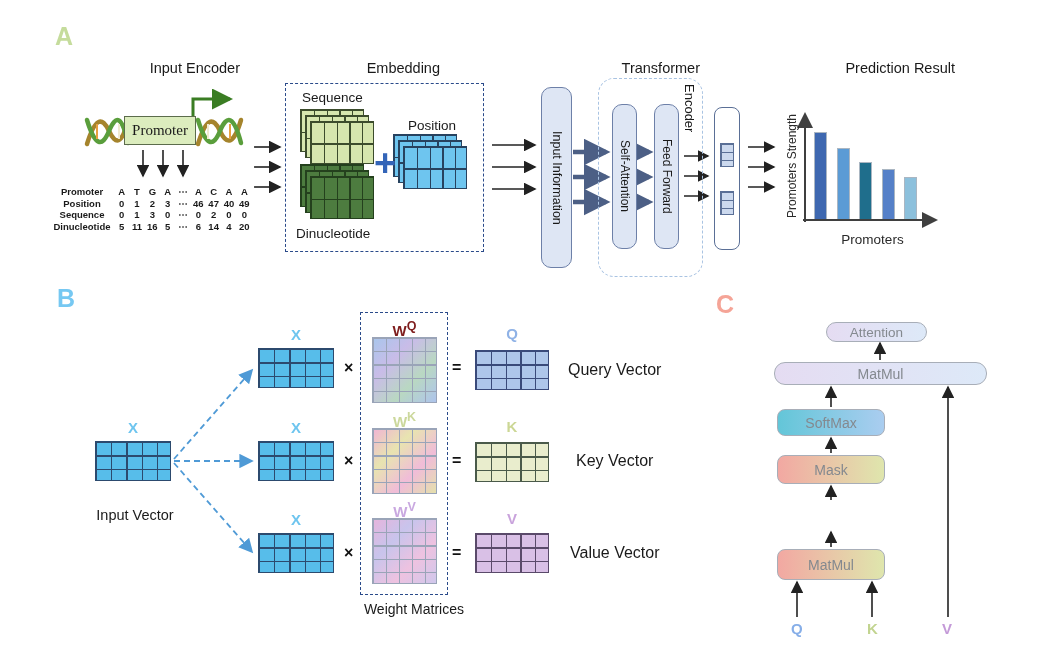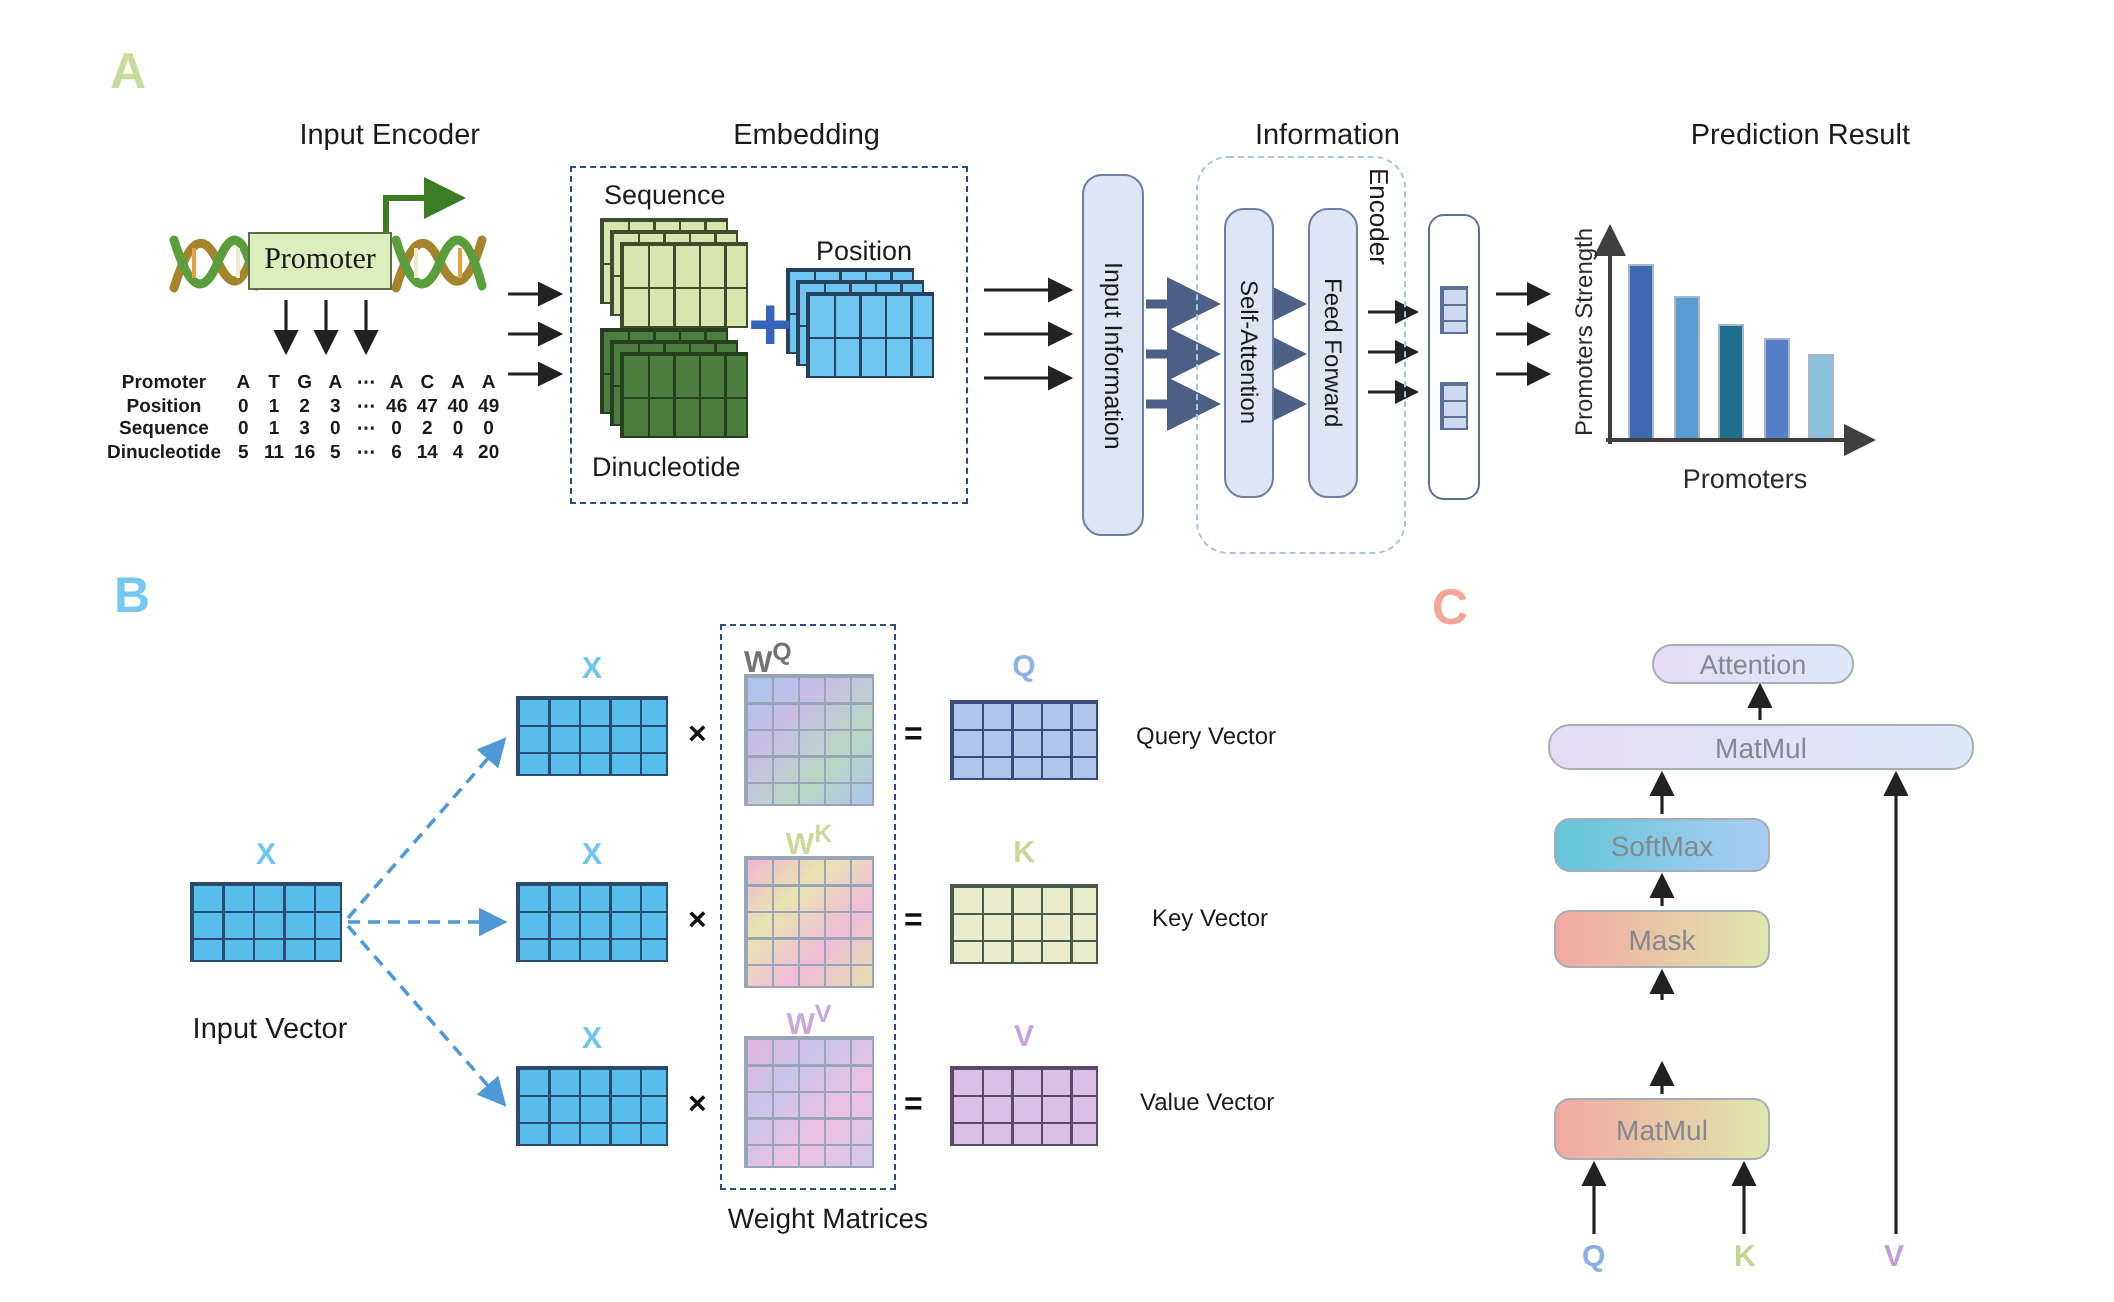--- a/index.html
+++ b/index.html
@@ -54,21 +54,21 @@
   .dashed-blue{box-sizing:border-box;border:1.6px dashed #a9c3e2;border-radius:16px;}
   .outcol{box-sizing:border-box;background:#fff;border:1.5px solid #5a6f96;border-radius:8px;}
   
   #bars{display:flex;align-items:flex-end;gap:9.5px;padding-left:4px;height:97px;}
   .bar{width:13px;border:1px solid #aab6c2;border-bottom:none;box-sizing:border-box;}
   .axis-label{font-size:12px;color:#2a2a2a;}
   
   .xlab{font-size:15px;font-weight:bold;color:#6ec5ef;}
   .oplab{font-size:16px;font-weight:bold;color:#111;}
   .wlab{font-size:15px;font-weight:bold;}
-  .veclab{font-size:12px;}
+  .veclab{font-size:16px;}
   
   .cbox{box-sizing:border-box;border:1px solid #a8aeb8;border-radius:8px;
         display:flex;align-items:center;justify-content:center;color:#84898f;}
   .grad-pb{background:linear-gradient(to right,#e5dcf2,#dde9f8);}
   .grad-tb{background:linear-gradient(to right,#63c6d8,#aacdf0);}
   .grad-sg{background:linear-gradient(to right,#f2a8a2,#dfe6ad);}
   .qkv{font-size:15px;font-weight:bold;}
 </style>
 </head>
 <body>
@@ -235,21 +235,21 @@
   </div>
   <div class="node stack" style="left:393px;top:134px;width:74px;height:55px;">
     <div class="layer mat m25 ltblue" style="left:0;top:0;"></div>
     <div class="layer mat m25 ltblue" style="left:5px;top:6px;"></div>
     <div class="layer mat m25 ltblue" style="left:10px;top:12px;"></div>
   </div>
   <div class="node" style="left:374px;top:146px;font-size:38px;font-weight:bold;color:#3465b8;line-height:34px;">+</div>
   <div class="node" style="left:408px;top:118px;font-size:13.5px;">Position</div>
   <div class="node" style="left:296px;top:226px;font-size:13.5px;">Dinucleotide</div>
 
-  <div class="node title" style="left:595px;top:60px;width:105px;">Information</div>
+  <div class="node title" style="left:595px;top:60px;width:105px;">Transformer</div>
   <div class="node dashed-blue" style="left:598px;top:78px;width:105px;height:199px;"></div>
   <div class="node tbox" style="left:541px;top:87px;width:31px;height:181px;">
     <span class="vtext">Input Information</span>
   </div>
   <div class="node tbox" style="left:612px;top:104px;width:25px;height:145px;">
     <span class="vtext" style="font-size:12px;">Self-Attention</span>
   </div>
   <div class="node tbox" style="left:654px;top:104px;width:25px;height:145px;">
     <span class="vtext" style="font-size:12px;">Feed Forward</span>
   </div>
@@ -272,21 +272,21 @@
 
   <div class="node panel-letter" style="left:57px;top:284px;color:#76c8f2;">B</div>
 
   <div class="node xlab" style="left:95px;top:419px;width:76px;text-align:center;">X</div>
   <div class="node mat m35 blue" style="left:95px;top:441px;"></div>
   <div class="node veclab" style="left:85px;top:507px;width:100px;text-align:center;font-size:14.5px;">Input Vector</div>
 
   <div class="node xlab" style="left:258px;top:326px;width:76px;text-align:center;">X</div>
   <div class="node mat m35 blue" style="left:258px;top:348px;"></div>
   <div class="node oplab" style="left:344px;top:359px;">×</div>
-  <div class="node wlab" style="left:372px;top:319px;width:65px;text-align:left;color:#737373;"><span>W</span><sup>Q</sup></div>
+  <div class="node wlab" style="left:372px;top:319px;width:65px;text-align:center;color:#7f1d1d;"><span>W</span><sup>Q</sup></div>
   <div class="node mat m55 wq" style="left:372px;top:337px;"></div>
   <div class="node oplab" style="left:452px;top:359px;">=</div>
   <div class="node wlab" style="left:475px;top:325px;width:74px;text-align:center;color:#8fb2e6;">Q</div>
   <div class="node mat m35b qmat" style="left:475px;top:350px;"></div>
   <div class="node veclab" style="left:568px;top:361px;">Query Vector</div>
 
   <div class="node xlab" style="left:258px;top:419px;width:76px;text-align:center;">X</div>
   <div class="node mat m35 blue" style="left:258px;top:441px;"></div>
   <div class="node oplab" style="left:344px;top:452px;">×</div>
   <div class="node wlab" style="left:372px;top:410px;width:65px;text-align:center;color:#ccd89c;"><span>W</span><sup>K</sup></div>

